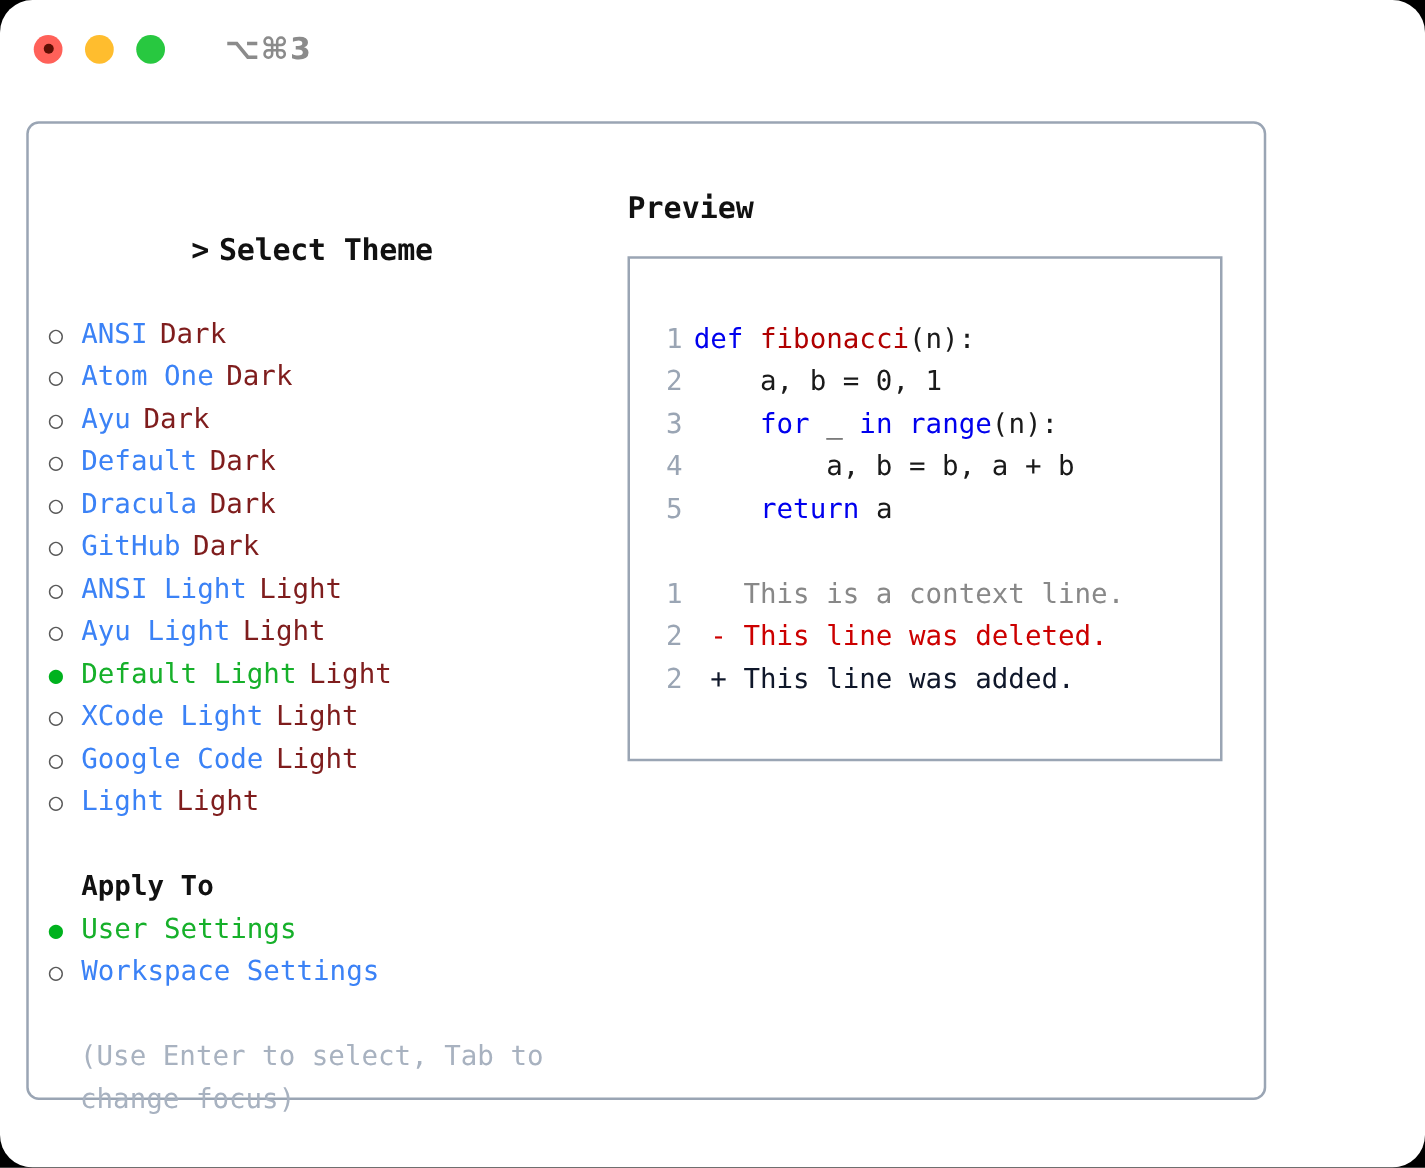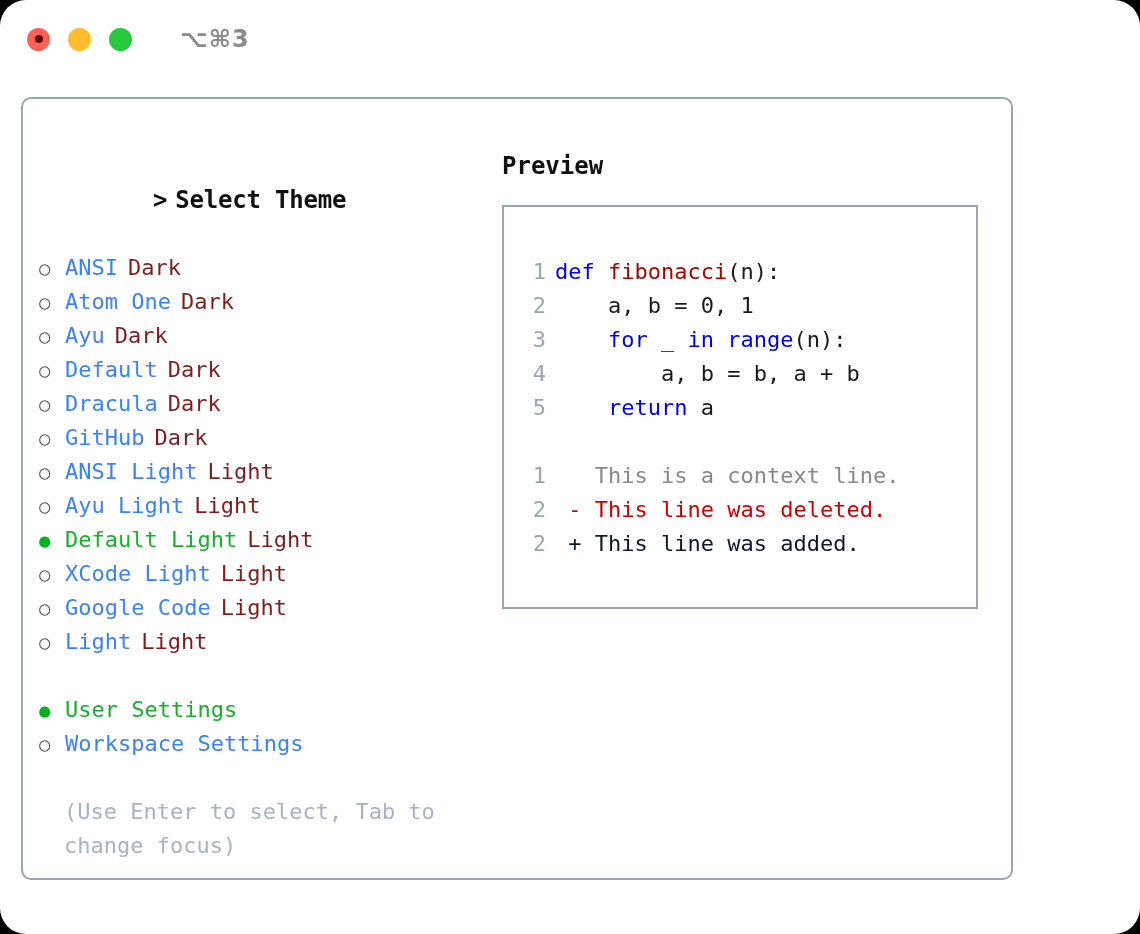--- a/index.html
+++ b/index.html
@@ -216,20 +216,21 @@
           <div class="opt-row"><span class="bullet">○</span><span class="opt-label">ANSI Light</span><span class="opt-badge">Light</span></div>
           <div class="opt-row"><span class="bullet">○</span><span class="opt-label">Ayu Light</span><span class="opt-badge">Light</span></div>
           <div class="opt-row selected"><span class="bullet filled">●</span><span class="opt-label">Default Light</span><span class="opt-badge">Light</span></div>
           <div class="opt-row"><span class="bullet">○</span><span class="opt-label">XCode Light</span><span class="opt-badge">Light</span></div>
           <div class="opt-row"><span class="bullet">○</span><span class="opt-label">Google Code</span><span class="opt-badge">Light</span></div>
           <div class="opt-row"><span class="bullet">○</span><span class="opt-label">Light</span><span class="opt-badge">Light</span></div>
         </div>
 
       <div class="spacer-row"></div>
 
+      <div class="apply-heading">Apply To</div>
 
       <div class="opt-list" id="apply-options">
           <div class="opt-row selected"><span class="bullet filled">●</span><span class="opt-label">User Settings</span></div>
           <div class="opt-row"><span class="bullet">○</span><span class="opt-label">Workspace Settings</span></div>
         </div>
 
       <div id="hint">(Use Enter to select, Tab to change focus)</div>
     </div>
 
     <div id="right-col">

